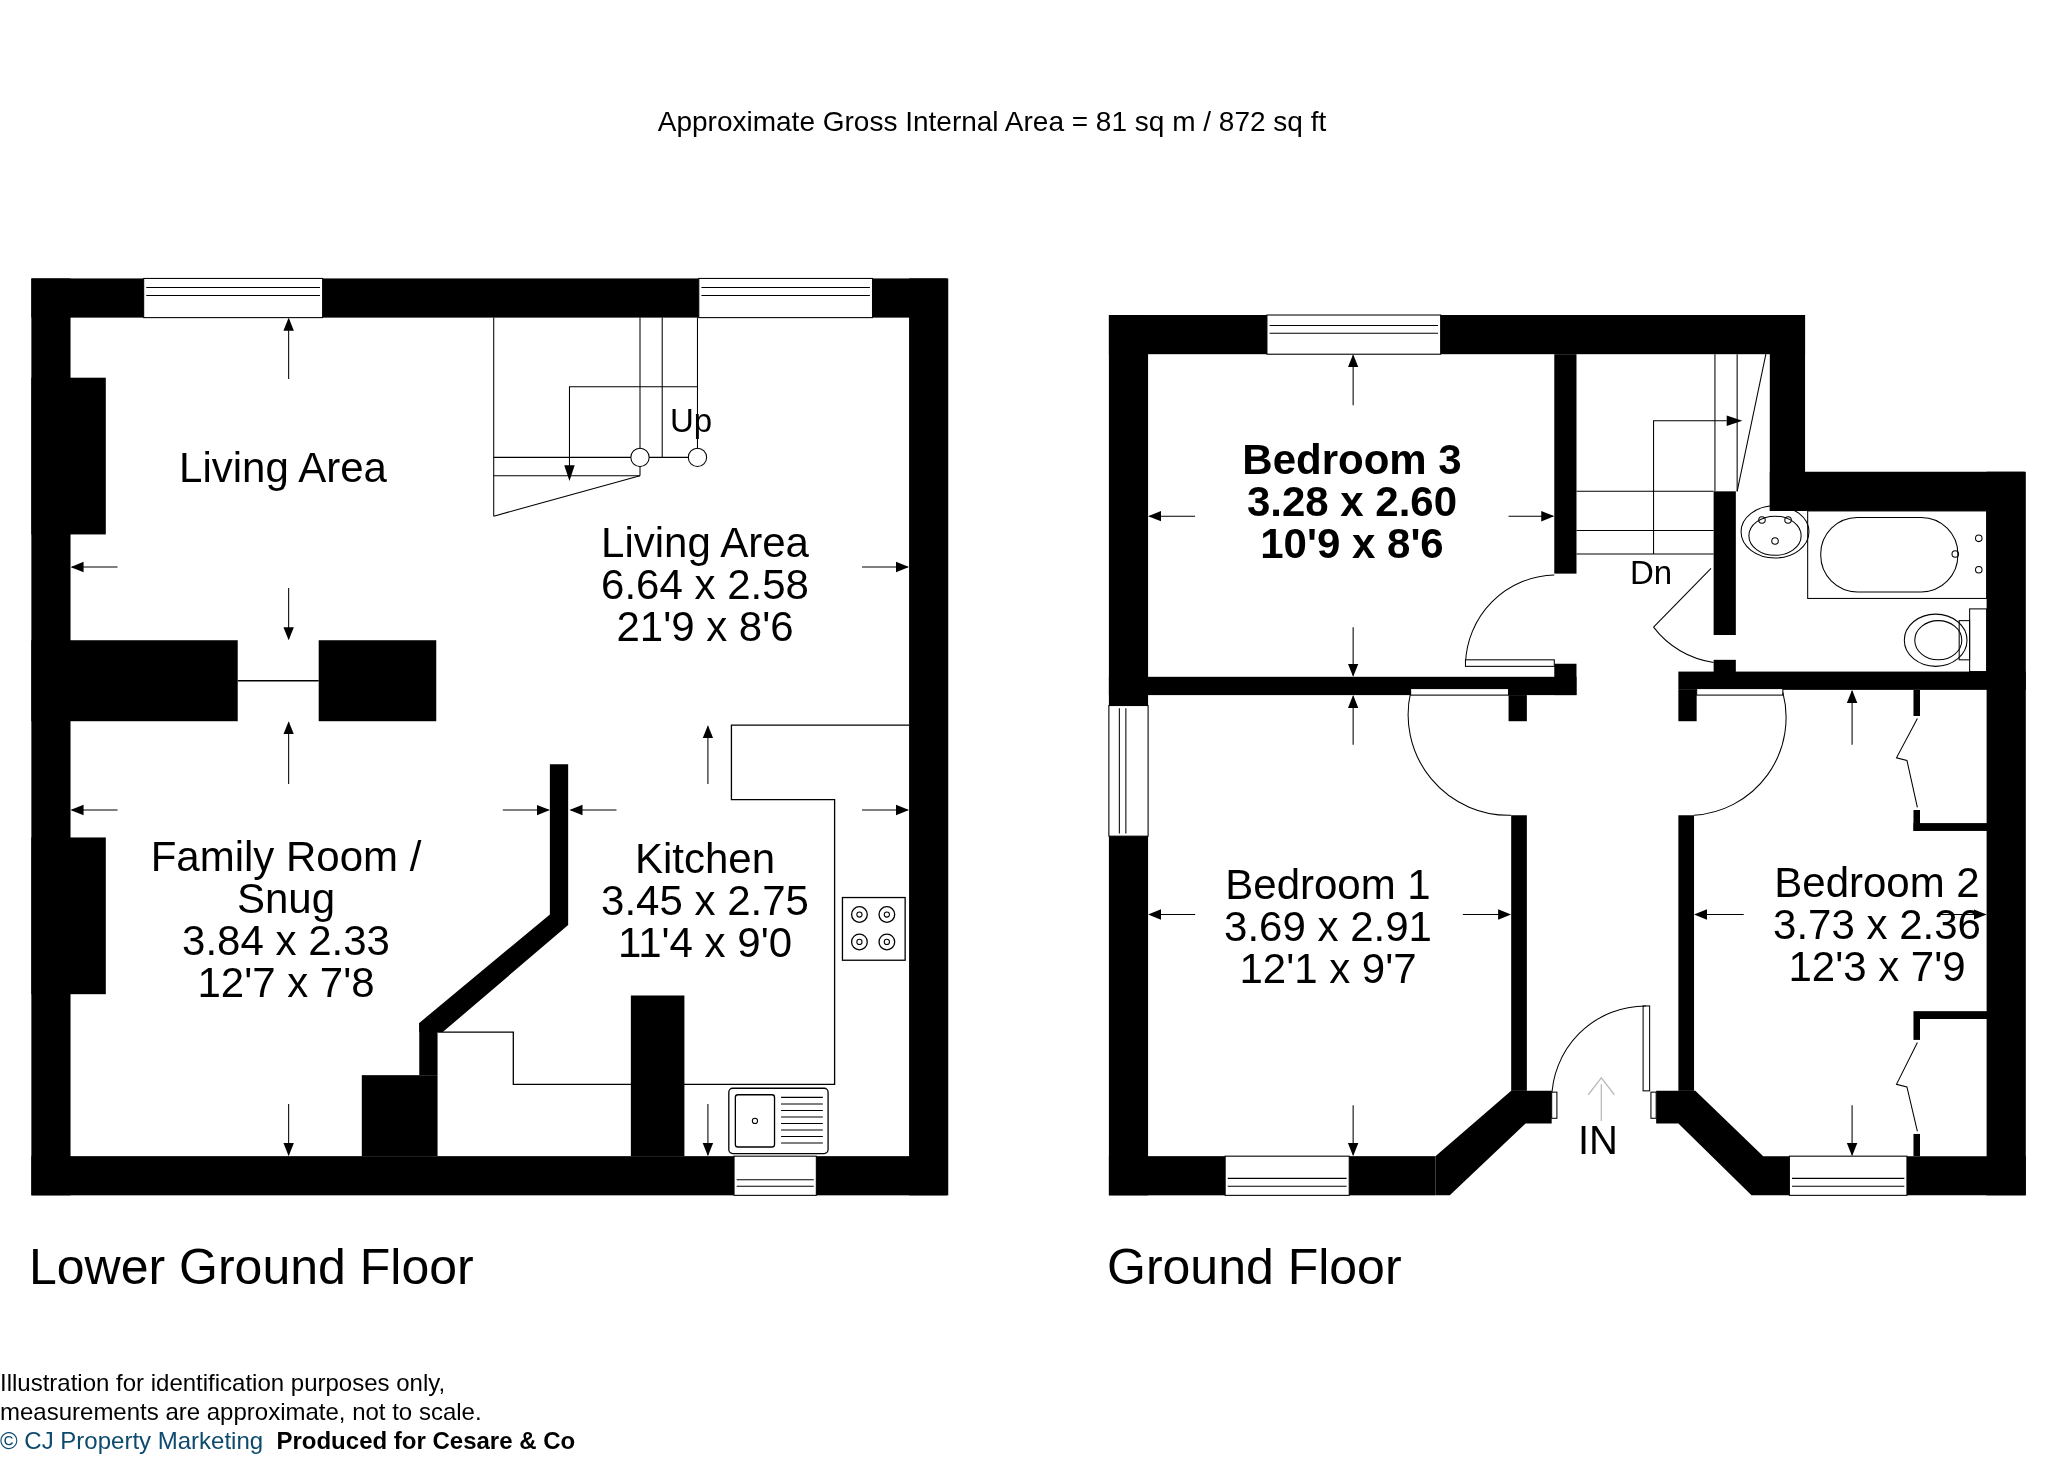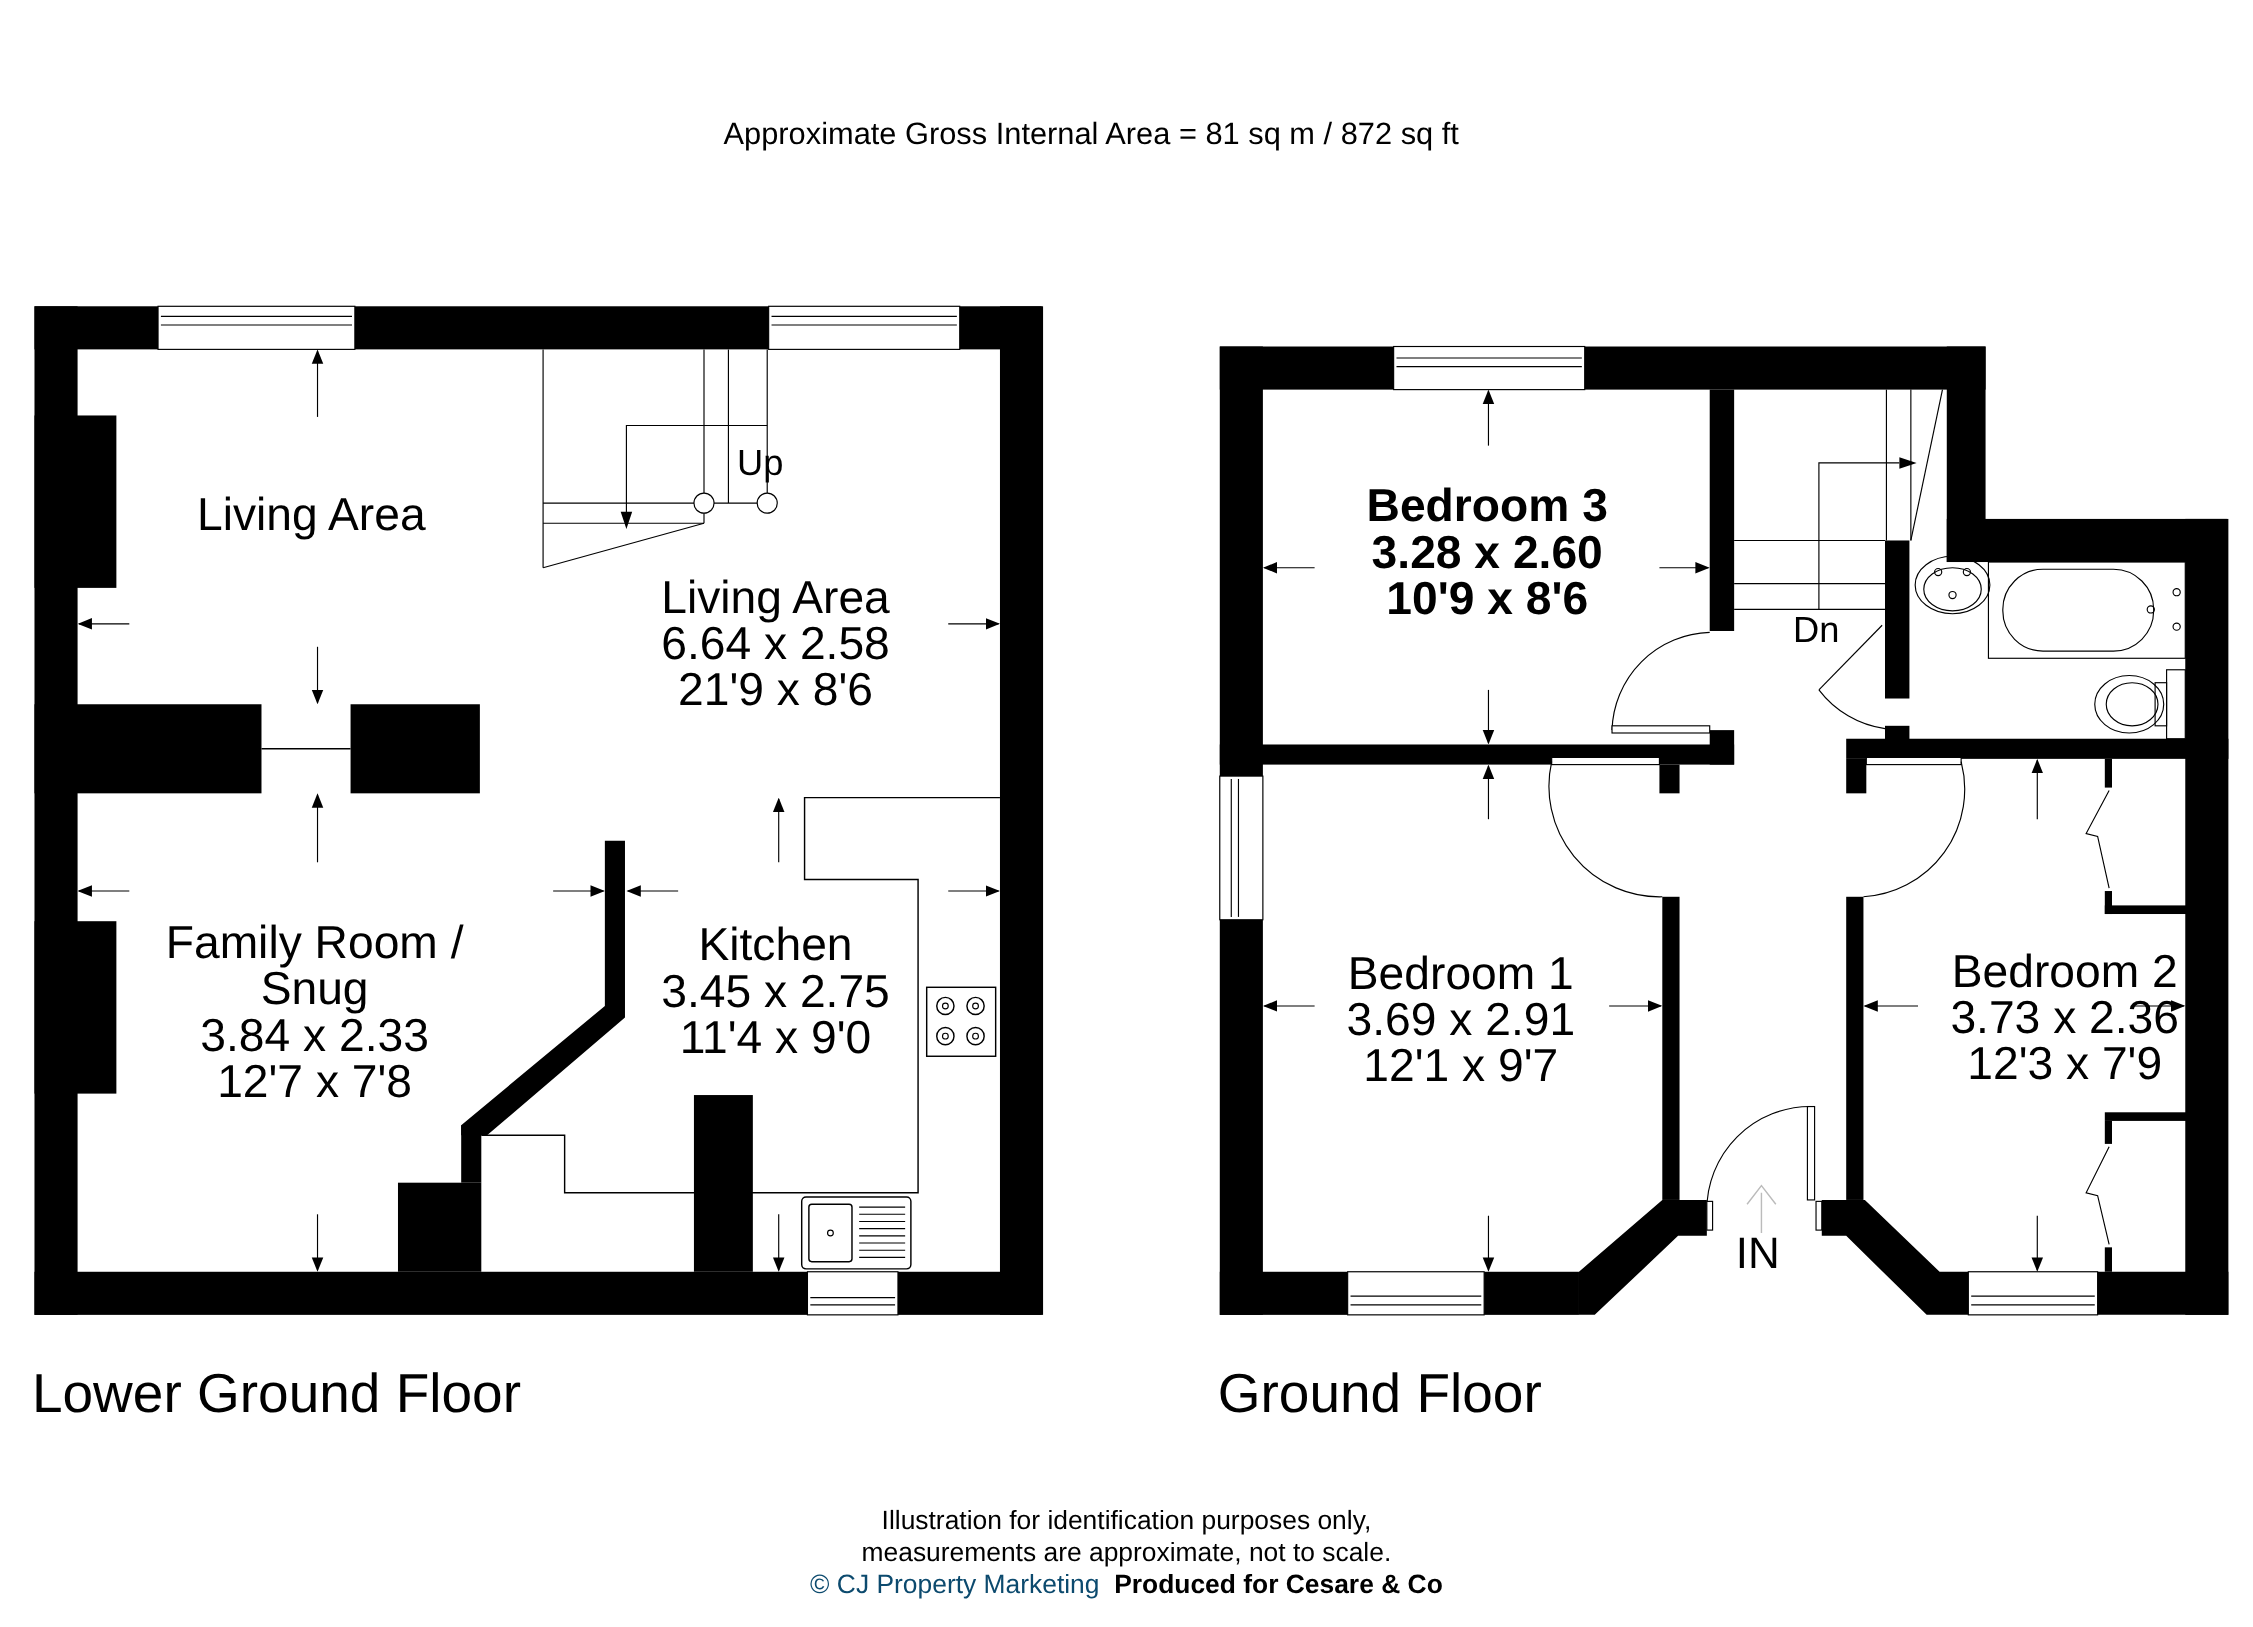--- a/index.html
+++ b/index.html
@@ -2,21 +2,21 @@
 <html><head>
 <meta charset="utf-8">
 <style>
   html, body { margin:0; padding:0; background:#ffffff; }
   body { width:2048px; height:1479px; position:relative; overflow:hidden; font-family:"Liberation Sans", sans-serif; color:#000; }
   .plan { position:absolute; left:0; top:0; width:2048px; height:1479px; }
   .txt { position:absolute; white-space:nowrap; font-family:"Liberation Sans", sans-serif; }
   .area { left:0; width:1984px; top:106px; text-align:center; font-size:28px; }
   .room { text-align:center; font-size:42px; line-height:42px; transform:translateX(-50%); }
   .floor-title { font-size:50px; font-weight:normal; top:1238px; }
-  .footer { left:0; width:2048px; text-align:center; font-size:24px; line-height:29px; top:1368px; }
+  .footer { left:0; width:2048px; font-size:24px; line-height:29px; top:1368px; }
   .teal { color:#0c4a6e; }
   .bold { font-weight:bold; }
   .lbl { font-size:33px; }
 </style>
 </head>
 <body>
 
 <svg class="plan" viewBox="0 0 1568 1132" width="2048" height="1479" xmlns="http://www.w3.org/2000/svg">
   <defs>
     <marker id="ah" markerWidth="10" markerHeight="10" refX="9" refY="5" orient="auto" markerUnits="userSpaceOnUse">

